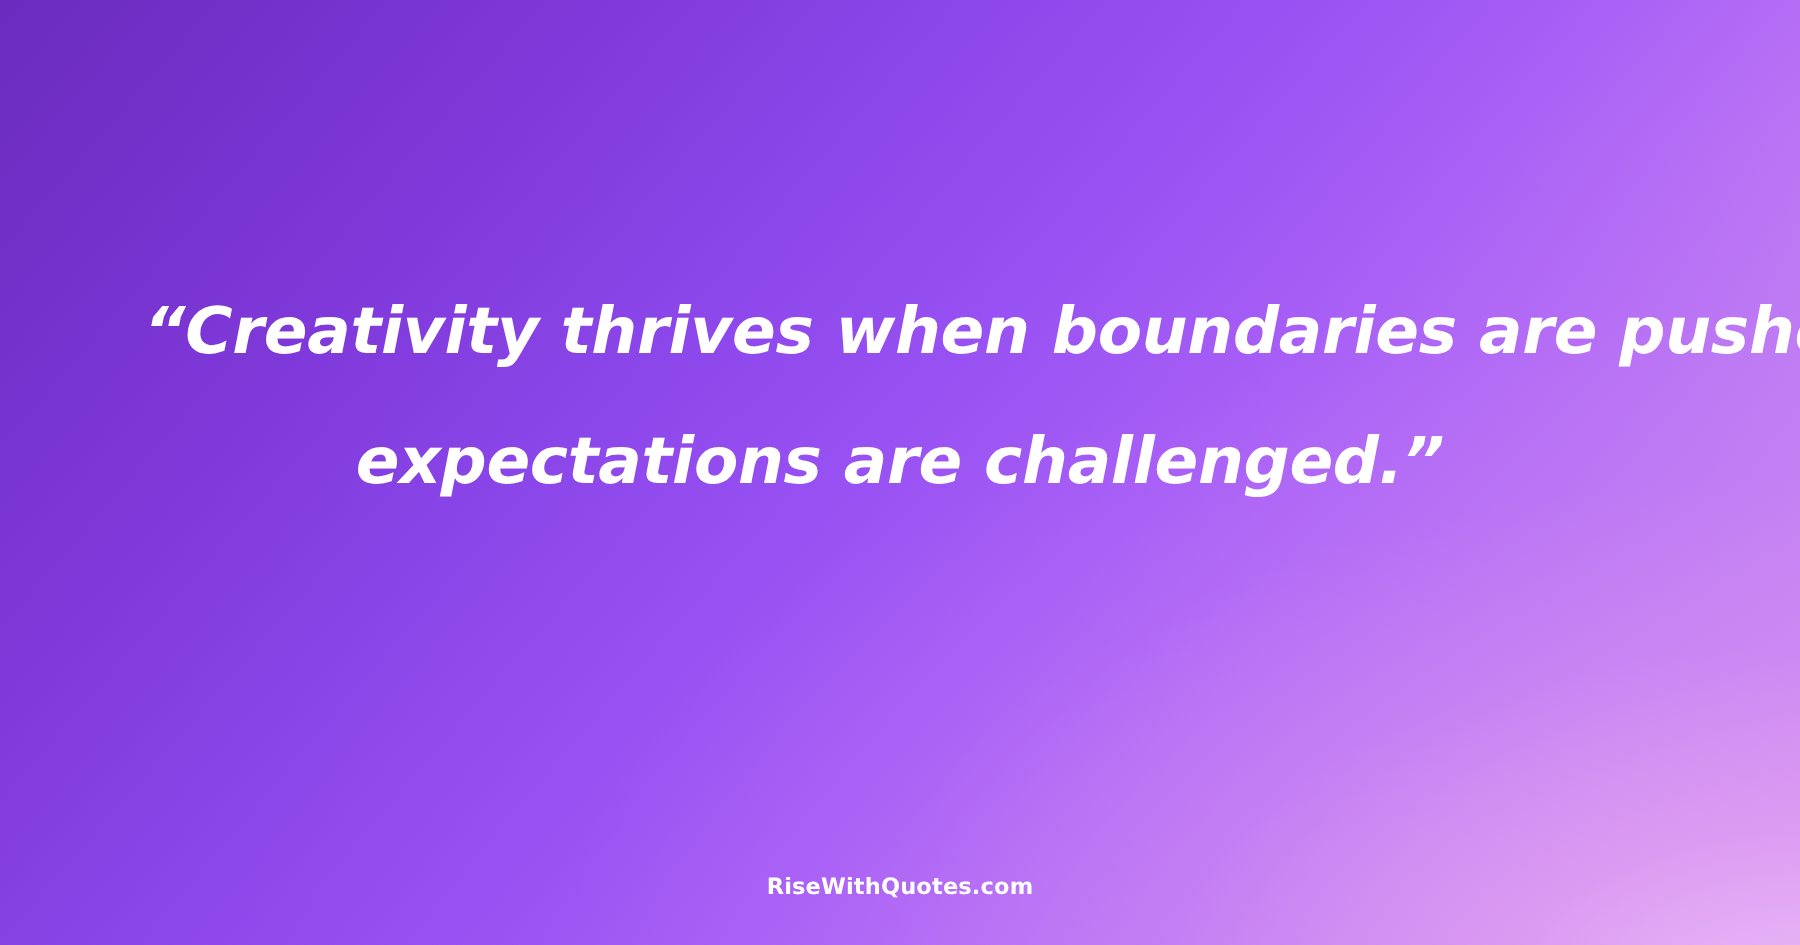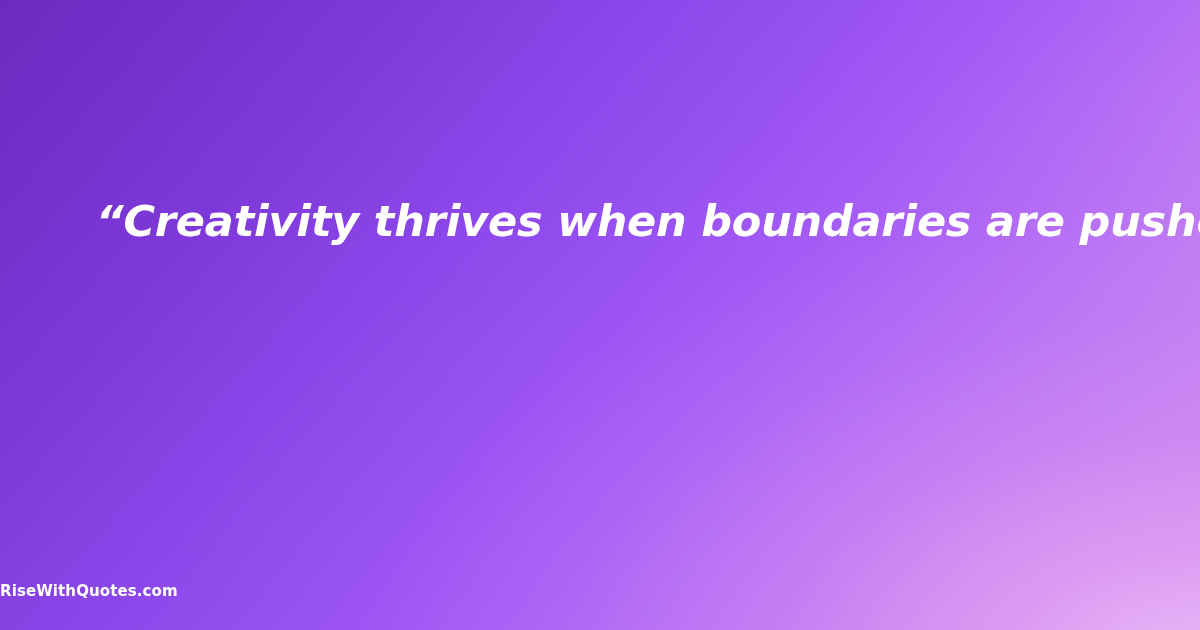--- a/index.html
+++ b/index.html
@@ -67,32 +67,34 @@
     line-height: 87px;
     letter-spacing: -0.2px;
     white-space: nowrap;
   }
 
   #site-credit {
     position: absolute;
     left: 0;
     right: 0;
     top: 582px;
+    text-align: center;
     color: #ffffff;
     font-family: "DejaVu Sans", sans-serif;
     font-style: normal;
     font-weight: bold;
     font-size: 15px;
     letter-spacing: 0.1px;
   }
 </style>
 </head>
 <body>
 
 <div id="quote-card">
 
   <div id="quote-block">
     <span class="quote-line">“Creativity thrives when boundaries are pushed and</span>
+    <span class="quote-line">expectations are challenged.”</span>
   </div>
 
   <div id="site-credit">RiseWithQuotes.com</div>
 
 </div>
 
 </body></html>

